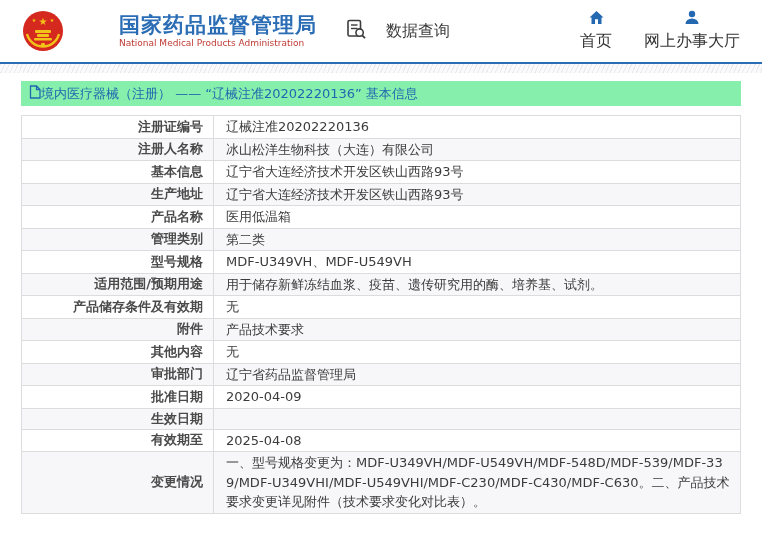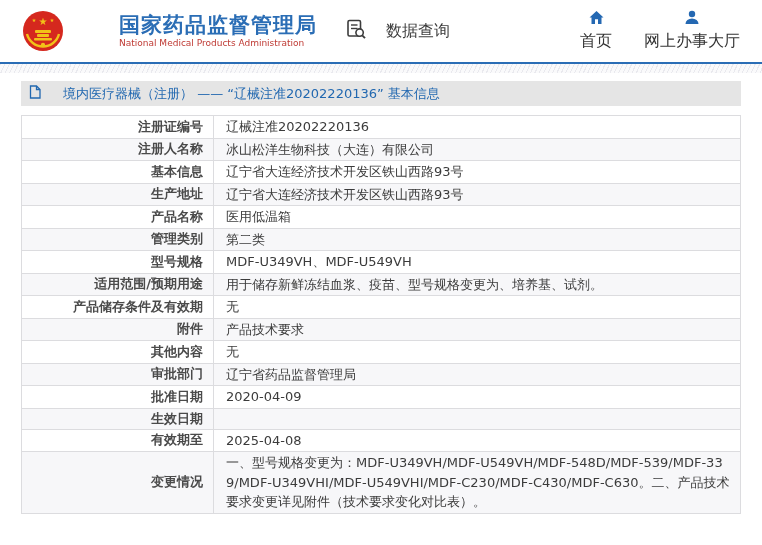--- a/index.html
+++ b/index.html
@@ -22,22 +22,22 @@
     font-size:16px;color:#3c3c3c;cursor:pointer;}
   .hspacer{flex:1;}
   .topnav{display:flex;gap:32px;align-items:flex-end;}
   .nav-item{display:flex;flex-direction:column;align-items:center;gap:2px;
     font-size:16px;color:#333;cursor:pointer;}
   .blue-rule{height:2px;background:var(--accent-blue);}
   .hatch-strip{height:9px;
     background:repeating-linear-gradient(115deg,#e9e9ee 0,#e9e9ee 1px,#fafafb 1px,#fafafb 4px);}
   
   .content{padding:0 21px;}
-  .breadcrumb{margin-top:8px;height:25px;display:flex;align-items:center;gap:22px;
-    background:#e5e5e5;padding:0 8px;color:var(--breadcrumb-blue);font-size:13px;}
+  .breadcrumb{margin-top:8px;height:25px;display:flex;align-items:center;gap:0;
+    background:#86efac;padding:0 8px;color:var(--breadcrumb-blue);font-size:13px;}
   
   table.info{margin-top:9px;width:100%;border-collapse:collapse;
     border-top:1px solid #bfbfc3;font-size:13px;}
   table.info th,table.info td{border:1px solid var(--border-gray);height:21px;
     padding:1px 10px;vertical-align:middle;}
   table.info th{width:192px;text-align:right;font-weight:bold;color:#4a4a4a;
     white-space:nowrap;}
   table.info td{color:#3b3b3b;padding-left:12px;text-align:left;word-break:break-all;
     line-height:1.5;}
   table.info tbody tr:nth-child(even){background:#f7f7f9;}
@@ -174,21 +174,21 @@
       <span class="value-text">MDF-U349VH、MDF-U549VH</span>
     </td>
   </tr>
 
 
   <tr>
     <th>
       <span class="label-text">适用范围/预期用途</span>
     </th>
     <td>
-      <span class="value-text">用于储存新鲜冻结血浆、疫苗、型号规格变更为、培养基、试剂。</span>
+      <span class="value-text">用于储存新鲜冻结血浆、疫苗、遗传研究用的酶、培养基、试剂。</span>
     </td>
   </tr>
 
   <tr>
     <th>
       <span class="label-text">产品储存条件及有效期</span>
     </th>
     <td>
       <span class="value-text">无</span>
     </td>

